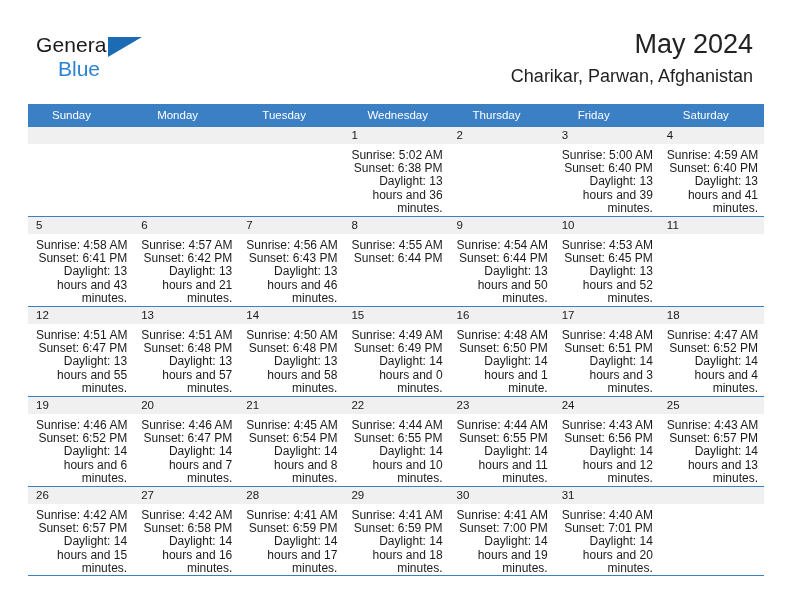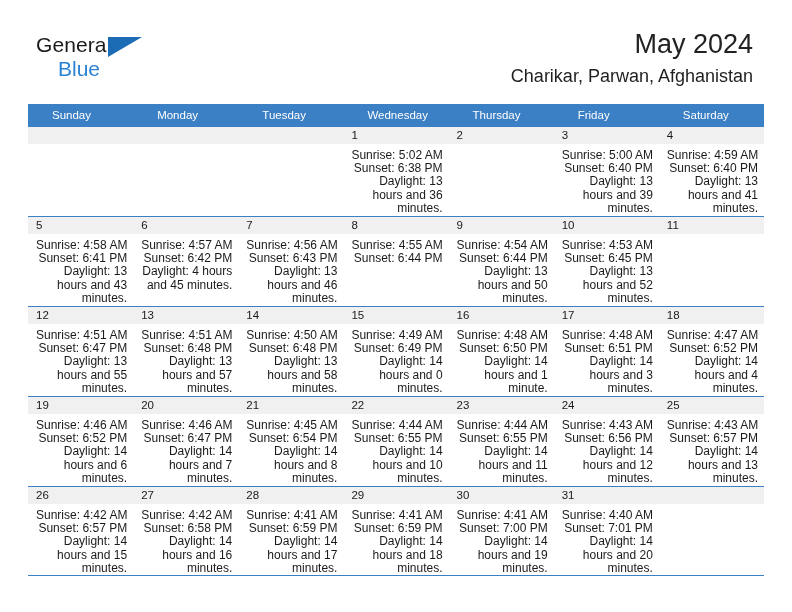--- a/index.html
+++ b/index.html
@@ -212,21 +212,21 @@
               <div>Sunrise: 4:58 AM</div>
               <div>Sunset: 6:41 PM</div>
               <div class="wrap">Daylight: 13 hours and 43 minutes.</div>
             </div>
           </div>
           <div class="day-cell">
             <div class="day-head">6</div>
             <div class="day-body">
               <div>Sunrise: 4:57 AM</div>
               <div>Sunset: 6:42 PM</div>
-              <div class="wrap">Daylight: 4 hours and 45 minutes.</div>
+              <div class="wrap">Daylight: 13 hours and 21 minutes.</div>
             </div>
           </div>
           <div class="day-cell">
             <div class="day-head">7</div>
             <div class="day-body">
               <div>Sunrise: 4:56 AM</div>
               <div>Sunset: 6:43 PM</div>
               <div class="wrap">Daylight: 13 hours and 46 minutes.</div>
             </div>
           </div>

